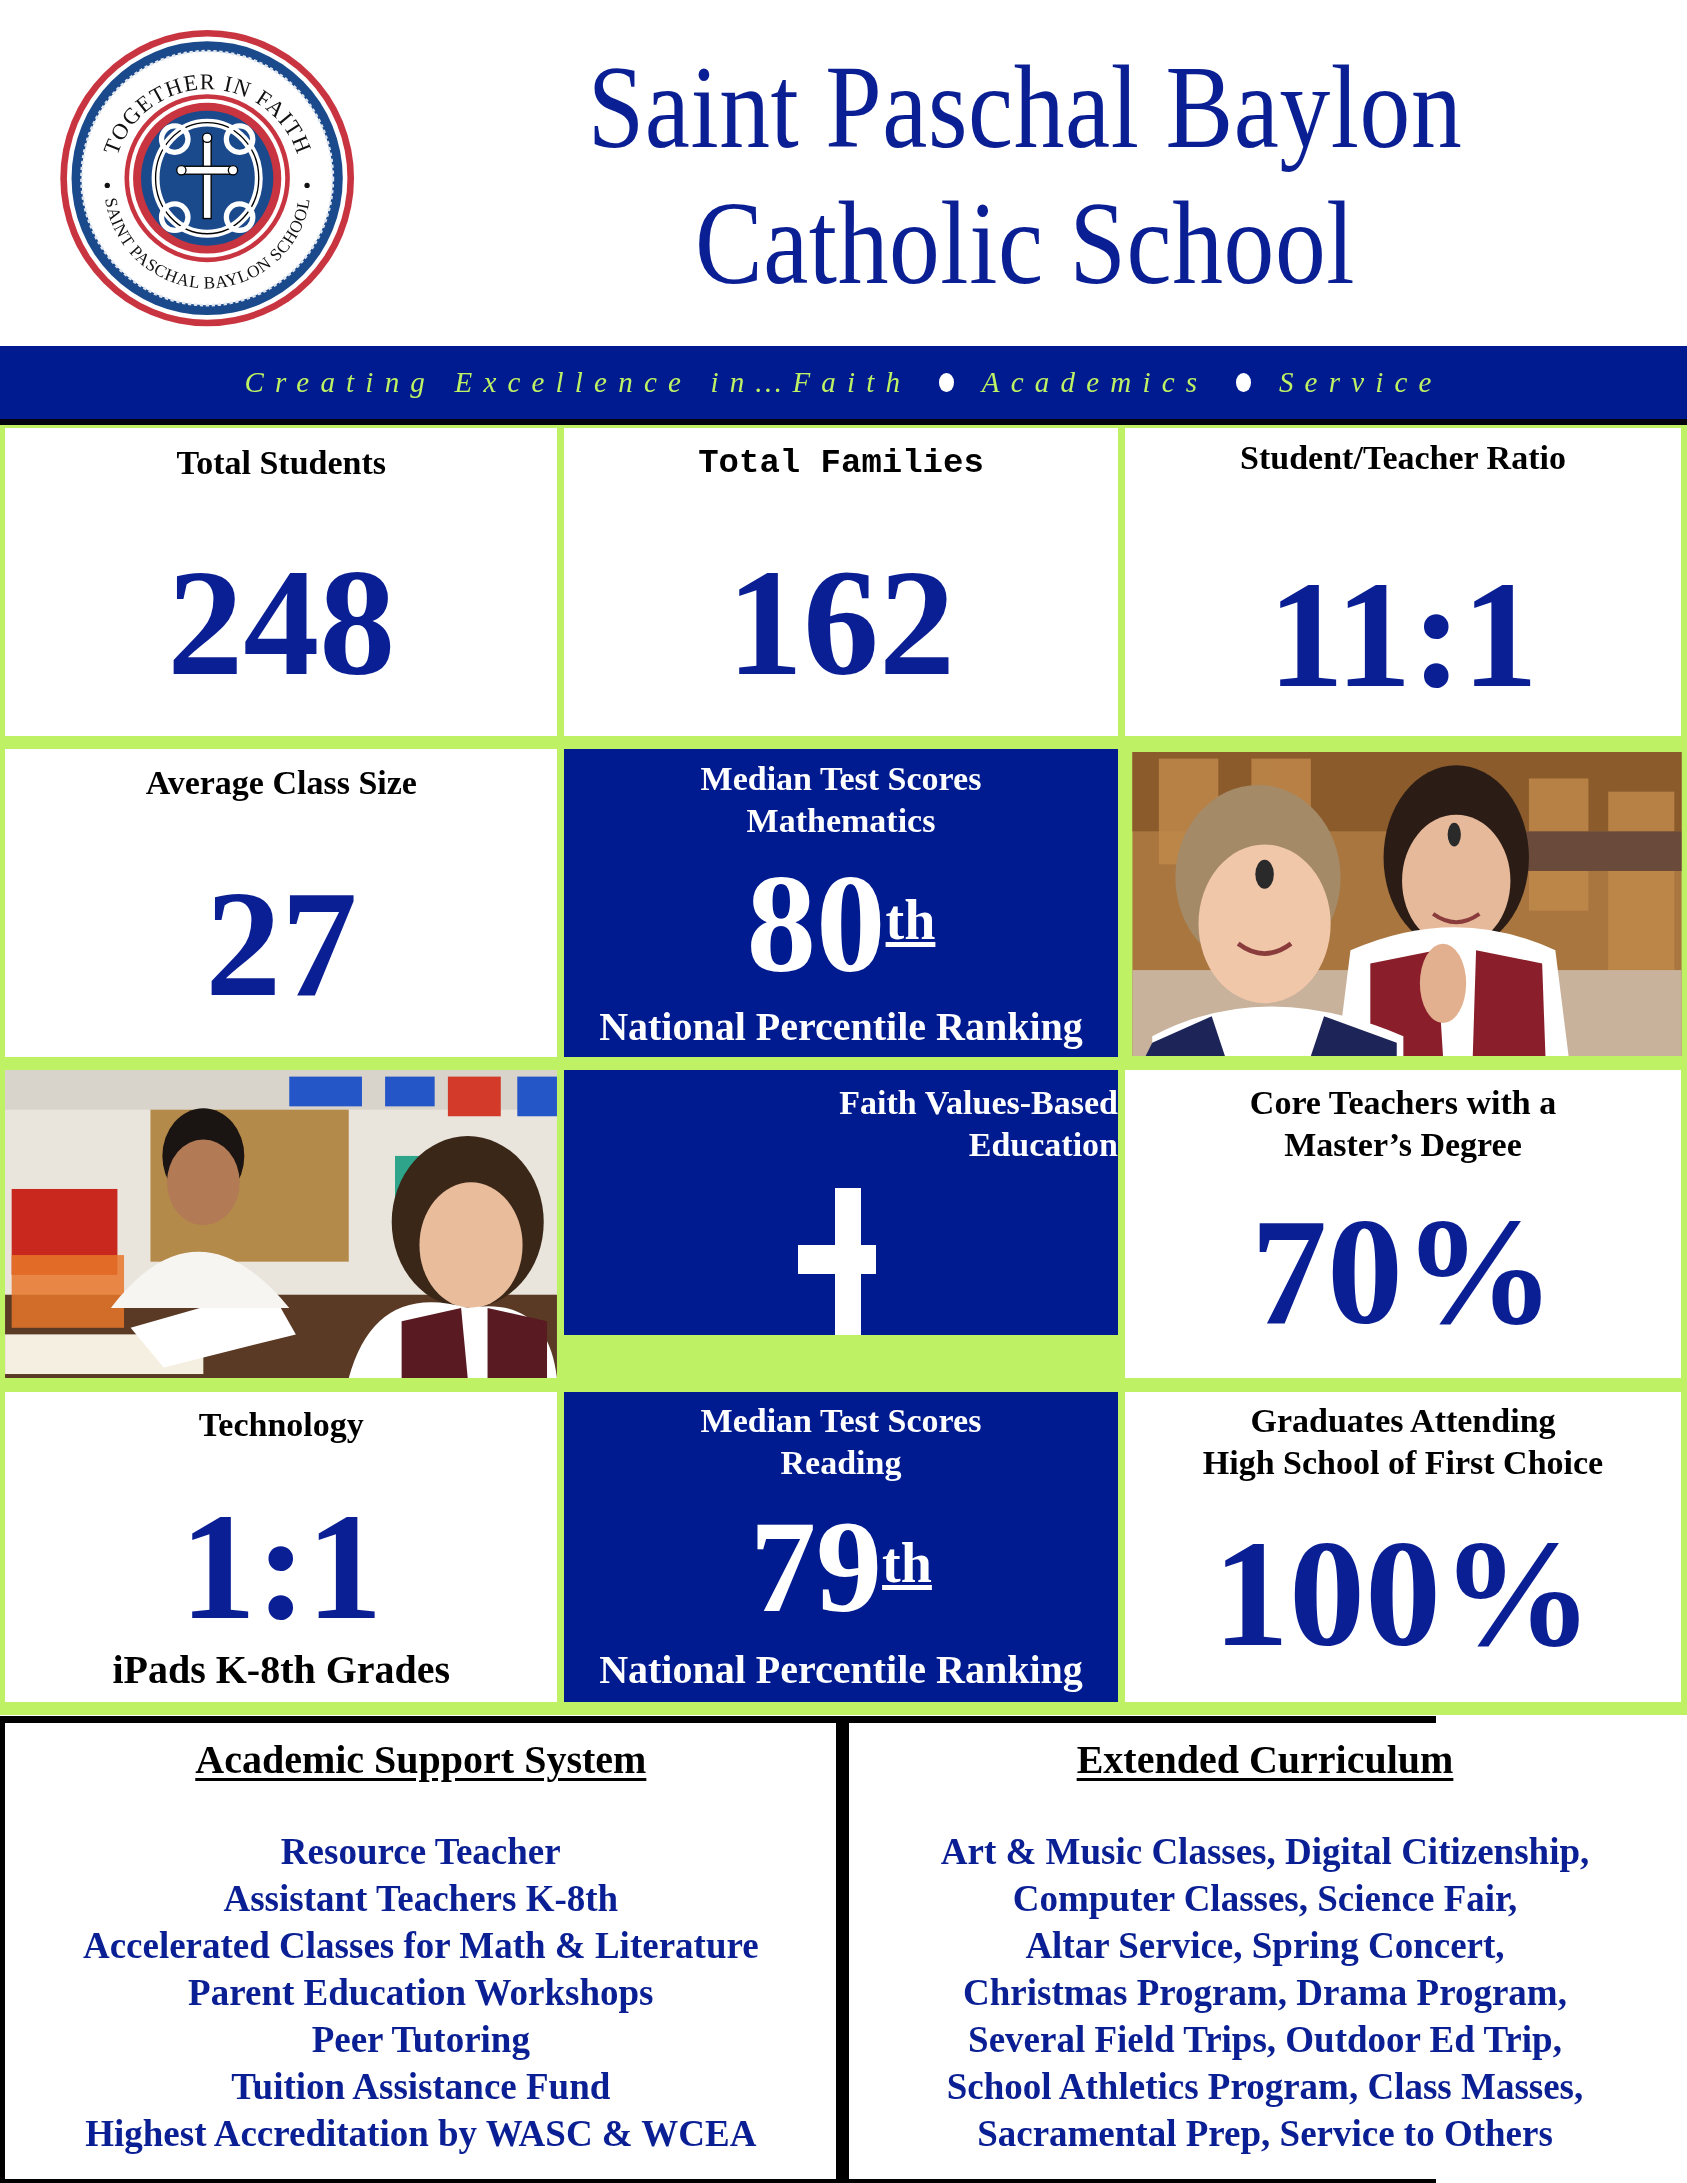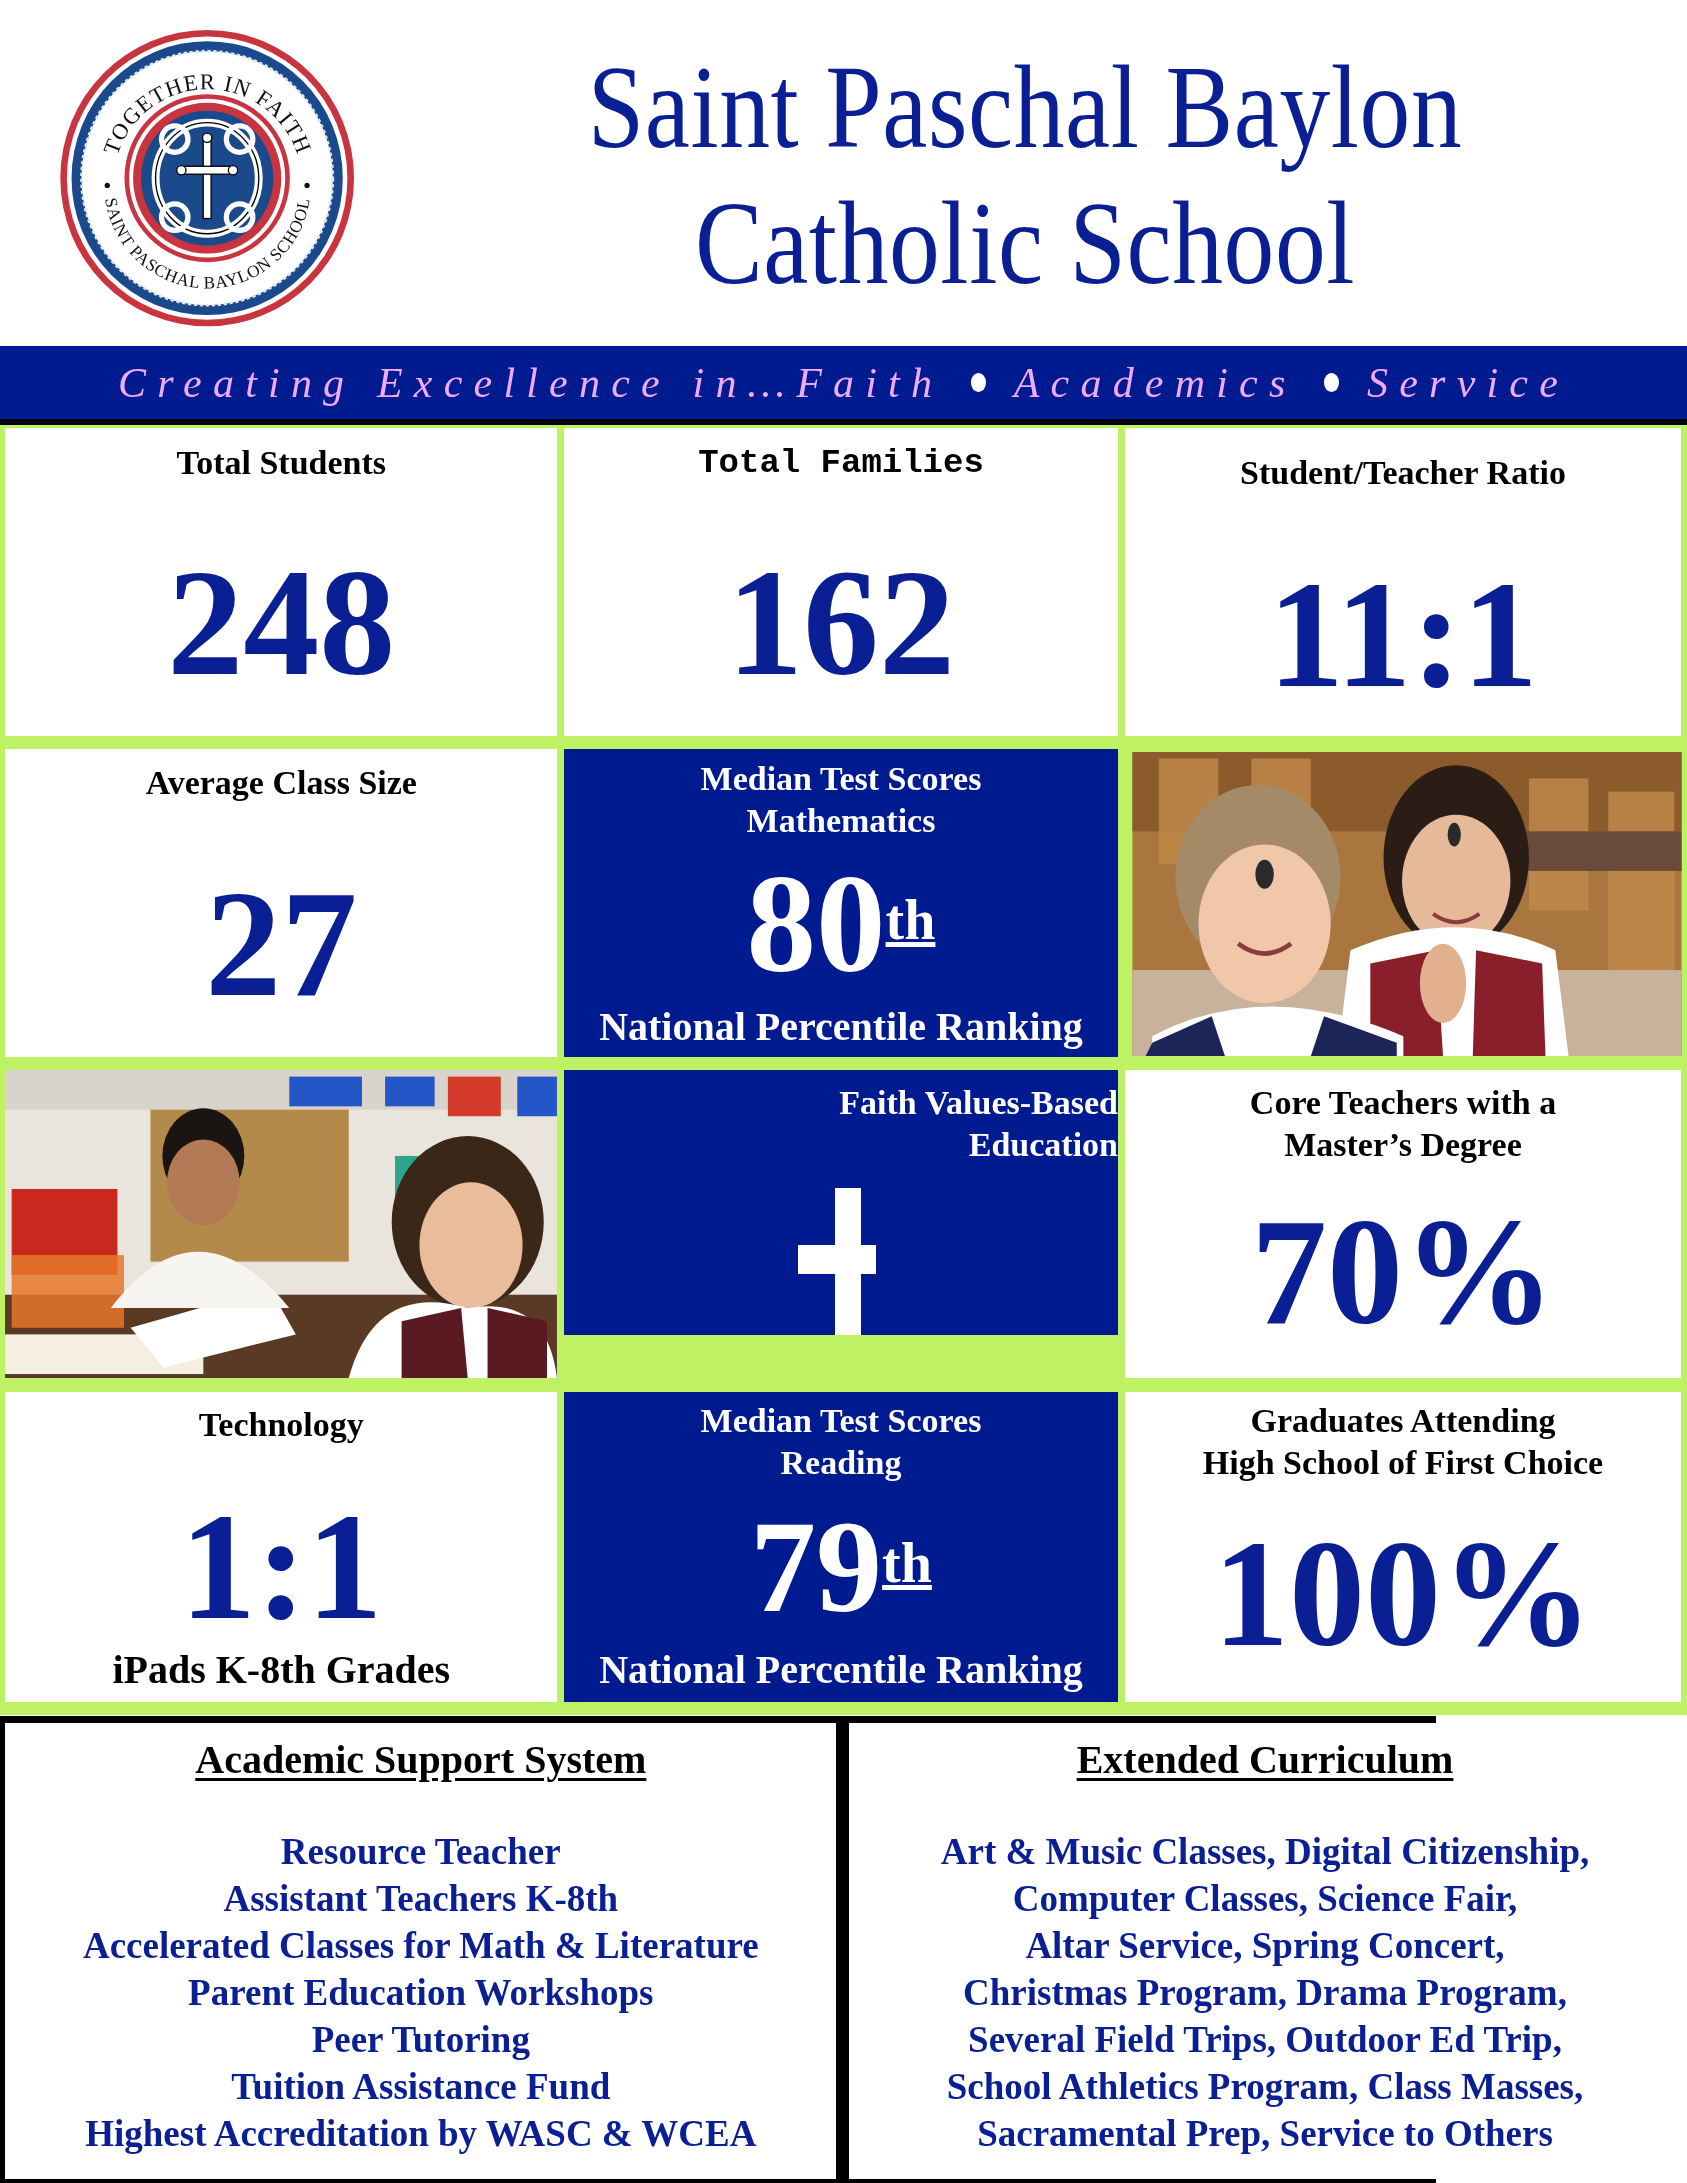--- a/index.html
+++ b/index.html
@@ -8,21 +8,21 @@
 
   .header { position: absolute; left: 0; top: 0; width: 1687px; height: 347px; background: #fff; }
   .seal { position: absolute; left: 57px; top: 28px; width: 301px; height: 301px; }
   .title { position: absolute; left: 423px; top: 40px; width: 1204px; text-align: center;
            color: #0b1f94; font-family: "Liberation Serif", serif; font-size: 118px; line-height: 136px;
            letter-spacing: 0.7px; transform: scaleX(0.86); transform-origin: center top; }
   .title span { display: block; }
 
   .banner { position: absolute; left: 0; top: 346px; width: 1687px; height: 79px; background: #001a8f;
             border-bottom: 6.6px solid #05050f; display: flex; align-items: center; justify-content: center; }
-  .tagline { color: #f0abfc; font-family: "Liberation Serif", serif; font-style: italic; font-size: 42px;
+  .tagline { color: #bef264; font-family: "Liberation Serif", serif; font-style: italic; font-size: 29px;
              letter-spacing: 11.2px; white-space: nowrap; display: flex; align-items: center; }
   .tagline .dot { display: inline-block; width: 14.6px; height: 18.5px; border-radius: 50%; background: #fff;
                   margin: 0 28px; }
 
   .grid { position: absolute; left: 0; top: 425px; width: 1687px; height: 1290px; background: #bef264; }
   .cell { position: absolute; background: #fff; overflow: hidden; text-align: center; }
   .cell.blue { background: #001a8f; }
   .cell .label { position: absolute; left: 0; width: 100%; font-weight: bold; font-size: 34px; line-height: 42px;
                  color: #000; }
   .cell.blue .label { color: #fff; }
@@ -102,21 +102,21 @@
 
   <div class="cell" style="left:5.3px; top:2.6px; width:552px; height:308px;">
     <div class="label" style="top:14.6px;">Total Students</div>
     <div class="big" style="top:119px;">248</div>
   </div>
   <div class="cell" style="left:564px; top:2.6px; width:554px; height:308px;">
     <div class="label" style="top:14.6px;font-family:Liberation Mono, monospace;">Total Families</div>
     <div class="big" style="top:119px;">162</div>
   </div>
   <div class="cell" style="left:1125px; top:2.6px; width:556px; height:308px;">
-    <div class="label" style="top:24px;">Student/Teacher Ratio</div>
+    <div class="label" style="top:9px;">Student/Teacher Ratio</div>
     <div class="big" style="top:131px;">11:1</div>
   </div>
 
   <div class="cell" style="left:5.3px; top:324px; width:552px; height:308px;">
     <div class="label" style="top:13.2px;">Average Class Size</div>
     <div class="big" style="top:119px;">27</div>
   </div>
   <div class="cell blue" style="left:564px; top:324px; width:554px; height:308px;">
     <div class="label" style="top:9.3px;">
       <div>Median Test Scores</div>

